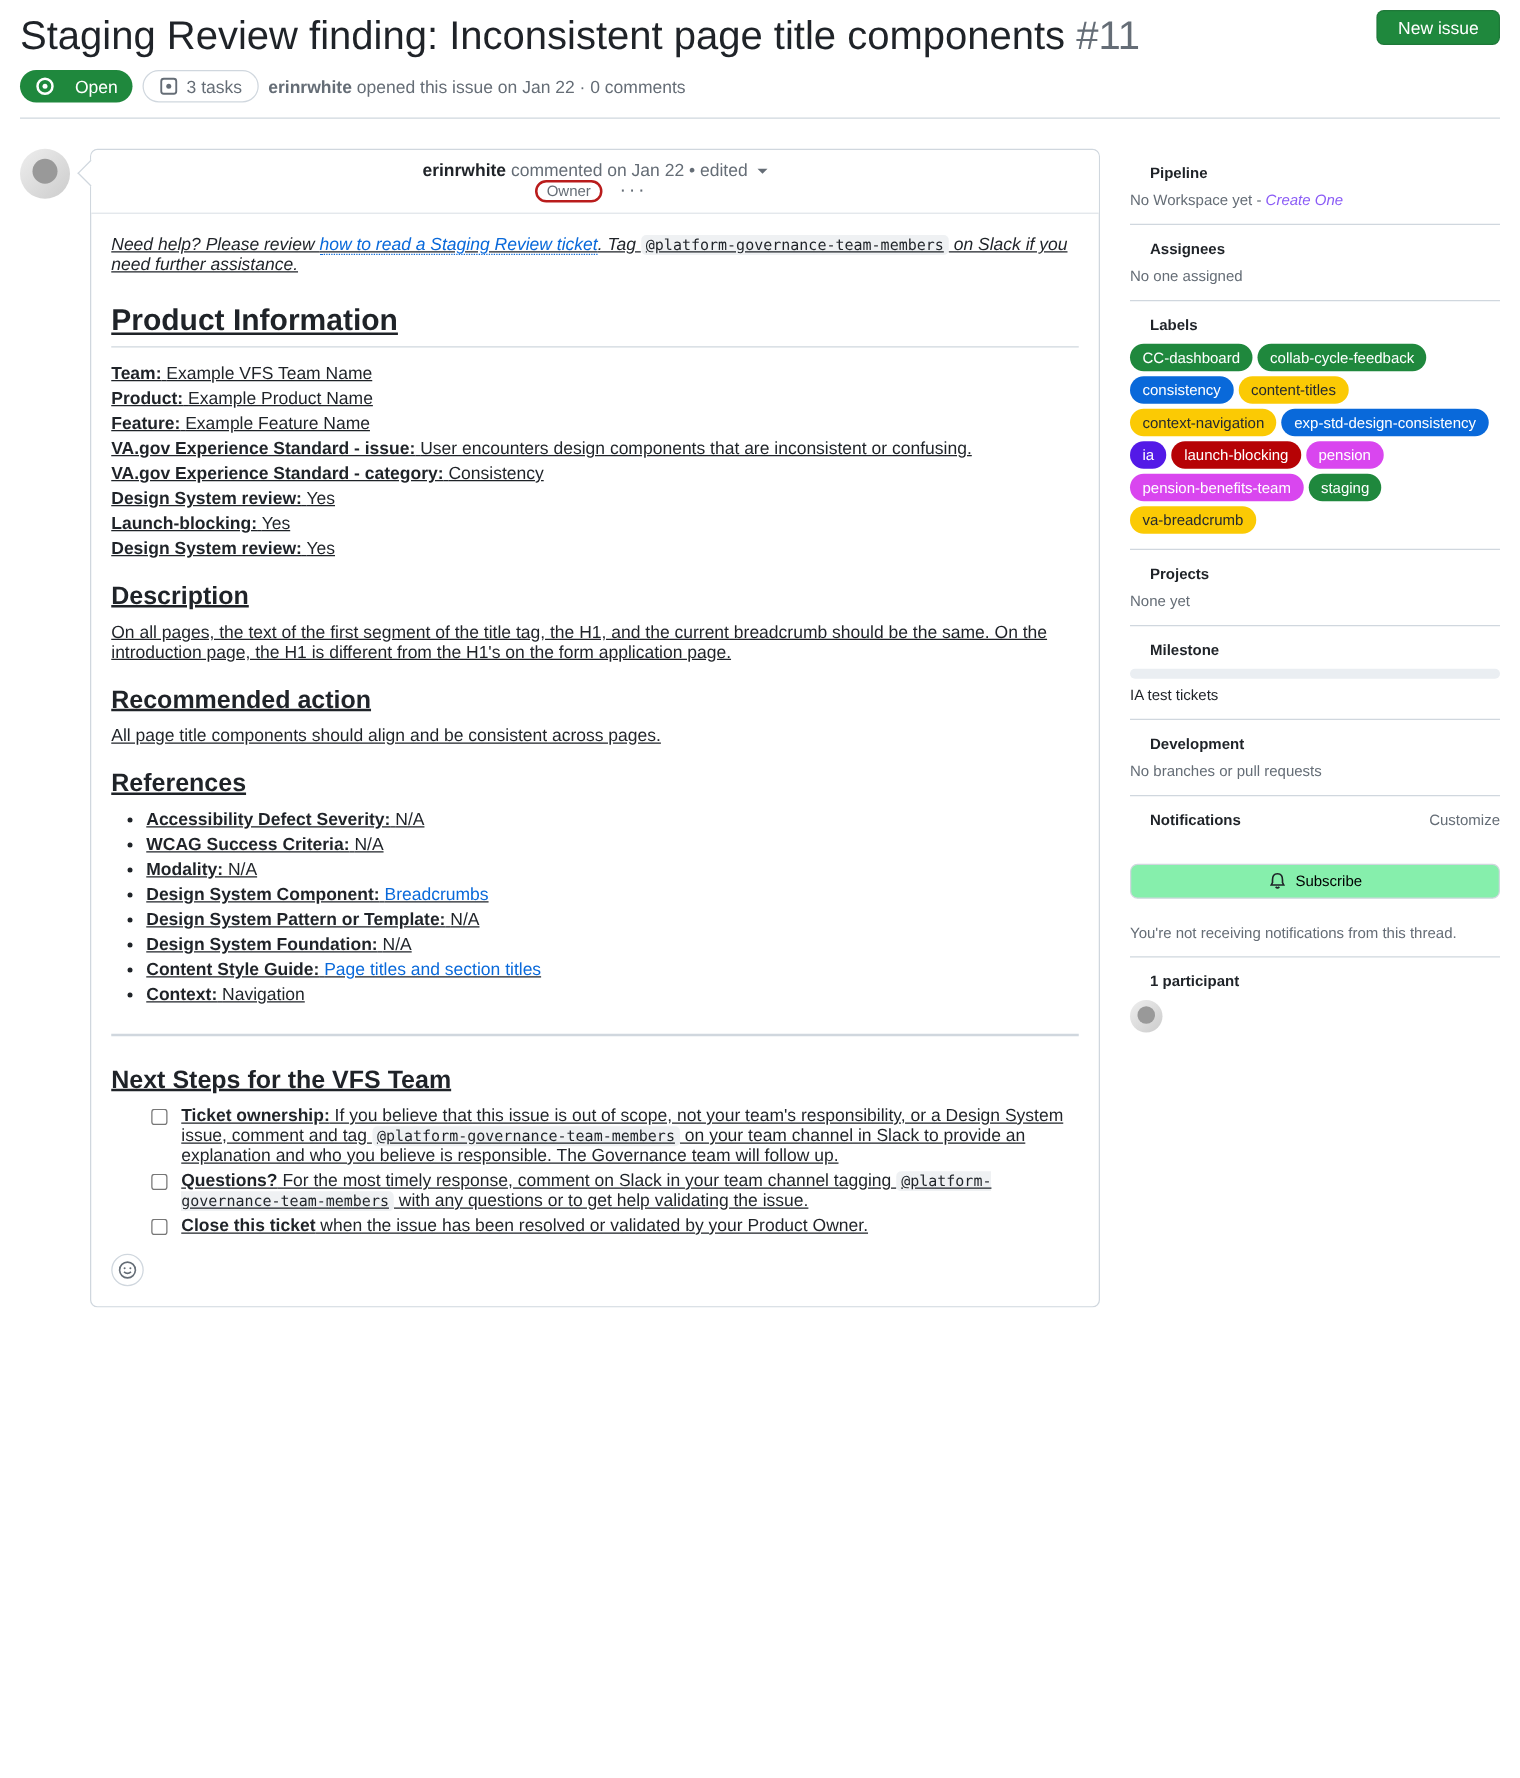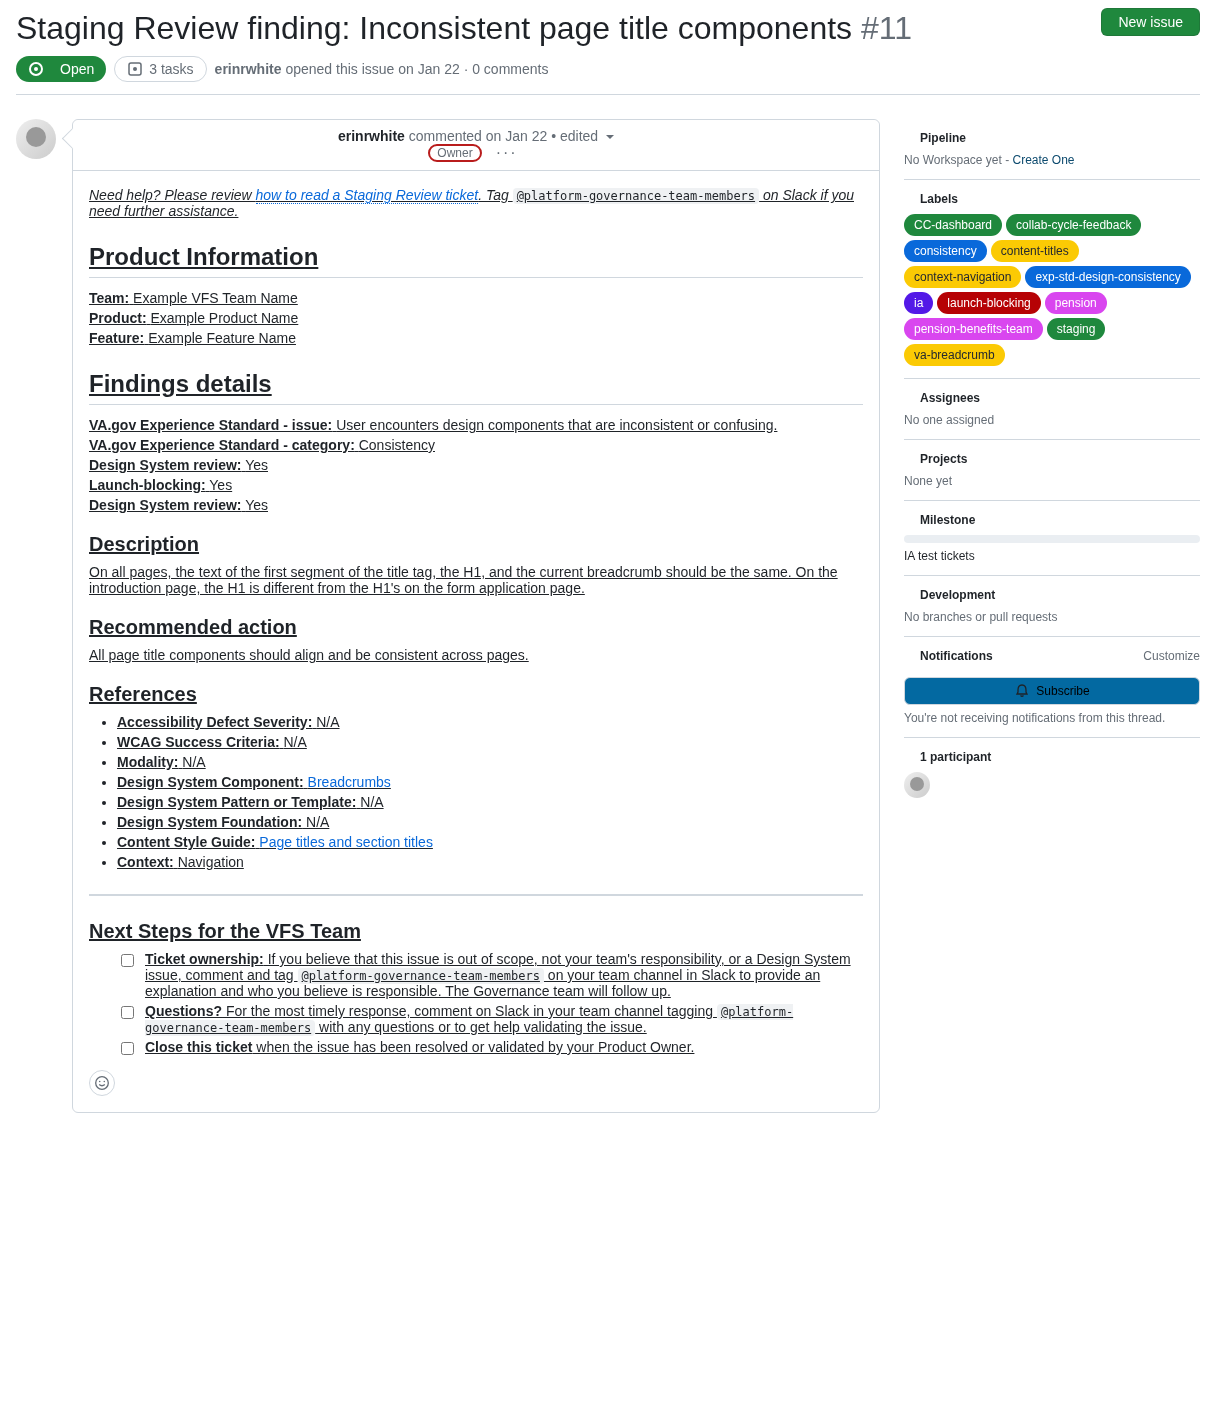--- a/index.html
+++ b/index.html
@@ -165,44 +165,44 @@
     border: 1px solid #d0d7de; background: #fff;
     display: inline-flex; align-items: center; justify-content: center;
     cursor: pointer; color: #656d76;
   }
   
   .sidebar { width: 296px; flex: 0 0 296px; font-size: 12px; }
   .side-block { border-bottom: 1px solid #d0d7de; padding: 12px 0; }
   .side-block:last-child { border-bottom: none; }
   .side-title { font-weight: 600; font-size: 12px; color: #1f2328; margin-bottom: 8px; display:flex; justify-content:space-between; align-items:center;padding-left:16px;}
   .side-content { color: #656d76; }
-  .side-content a { color: #0c4a6e; text-decoration: none; }
+  .side-content a { color: #8b5cf6; text-decoration: none; font-style: italic; }
   .labels-wrap { display: flex; flex-wrap: wrap; gap: 4px; }
   .label-pill {
     display: inline-block;
     padding: 1px 10px;
     border-radius: 2em;
     font-size: 12px;
     font-weight: 500;
     color: #fff;
     line-height: 20px;
     white-space: nowrap;
   }
   .milestone-bar {
     height: 8px; width: 100%;
     background: #eaeef2; border-radius: 4px;
     margin-bottom: 6px;
   }
   .subscribe-btn {
     width: 100%; text-align: center;
     border: 1px solid #d0d7de; border-radius: 6px;
-    background: #0369a1; padding: 5px 12px;
+    background: #86efac; padding: 5px 12px;
     font-size: 12px; font-weight: 500; cursor: pointer;
     display: inline-flex; align-items: center; justify-content: center; gap: 6px;
-    margin: 6px 0;
+    margin: 20px 0;
   }
   .customize-link { color:#656d76; font-weight:400; cursor:pointer; font-size:12px;}
   .caret-down::after{
     content:""; display:inline-block; margin-left:4px;
     border:4px solid transparent; border-top-color:#656d76; position:relative; top:2px;
   }
 </style>
 </head>
 <body>
 
@@ -255,21 +255,20 @@
       <div class="comment-body">
         <p class="hint">
           <span>Need help? Please review </span><a href="#" class="dotted">how to read a Staging Review ticket</a><span>. Tag </span><code class="inline">@platform-governance-team-members</code><span> on Slack if you need further assistance.</span>
         </p>
 
         <h2 class="light-rule">Product Information</h2>
         <div class="kv-line"><b>Team:</b> <span>Example VFS Team Name</span></div>
         <div class="kv-line"><b>Product:</b> <span>Example Product Name</span></div>
         <div class="kv-line"><b>Feature:</b> <span>Example Feature Name</span></div>
 
-        <h2 class="light-rule">Findings details</h2>
         <div class="kv-line"><b>VA.gov Experience Standard - issue:</b> <span>User encounters design components that are inconsistent or confusing.</span></div>
         <div class="kv-line"><b>VA.gov Experience Standard - category:</b> <span>Consistency</span></div>
         <div class="kv-line"><b>Design System review:</b> <span>Yes</span></div>
         <div class="kv-line"><b>Launch-blocking:</b> <span>Yes</span></div>
         <div class="kv-line"><b>Design System review:</b> <span>Yes</span></div>
 
         <h3>Description</h3>
         <p>On all pages, the text of the first segment of the title tag, the H1, and the current breadcrumb should be the same. On the introduction page, the H1 is different from the H1's on the form application page.</p>
 
         <h3>Recommended action</h3>
@@ -320,41 +319,41 @@
   </div>
 
   <aside class="sidebar">
     <div class="side-block">
       <div class="side-title">Pipeline</div>
       <div class="side-content">
         <span>No Workspace yet - </span><a href="#">Create One</a>
       </div>
     </div>
     <div class="side-block">
+      <div class="side-title">Assignees</div>
+      <div class="side-content">No one assigned</div>
+    </div>
+    <div class="side-block">
       <div class="side-title">Labels</div>
       <div class="labels-wrap" id="labels-wrap">
           <span class="label-pill" style="background: rgb(31, 136, 61); color: rgb(255, 255, 255);">CC-dashboard</span>
           <span class="label-pill" style="background: rgb(31, 136, 61); color: rgb(255, 255, 255);">collab-cycle-feedback</span>
           <span class="label-pill" style="background: rgb(9, 105, 218); color: rgb(255, 255, 255);">consistency</span>
           <span class="label-pill" style="background: rgb(251, 202, 4); color: rgb(36, 41, 47);">content-titles</span>
           <span class="label-pill" style="background: rgb(251, 202, 4); color: rgb(36, 41, 47);">context-navigation</span>
           <span class="label-pill" style="background: rgb(9, 105, 218); color: rgb(255, 255, 255);">exp-std-design-consistency</span>
           <span class="label-pill" style="background: rgb(83, 25, 231); color: rgb(255, 255, 255);">ia</span>
           <span class="label-pill" style="background: rgb(182, 2, 5); color: rgb(255, 255, 255);">launch-blocking</span>
           <span class="label-pill" style="background: rgb(217, 70, 239); color: rgb(255, 255, 255);">pension</span>
           <span class="label-pill" style="background: rgb(217, 70, 239); color: rgb(255, 255, 255);">pension-benefits-team</span>
           <span class="label-pill" style="background: rgb(31, 136, 61); color: rgb(255, 255, 255);">staging</span>
           <span class="label-pill" style="background: rgb(251, 202, 4); color: rgb(36, 41, 47);">va-breadcrumb</span>
         </div>
     </div>
     <div class="side-block">
-      <div class="side-title">Assignees</div>
-      <div class="side-content">No one assigned</div>
-    </div>
-    <div class="side-block">
       <div class="side-title">Projects</div>
       <div class="side-content">None yet</div>
     </div>
     <div class="side-block">
       <div class="side-title">Milestone</div>
       <div class="milestone-bar"></div>
       <div class="side-content" style="color:#1f2328;">IA test tickets</div>
     </div>
     <div class="side-block">
       <div class="side-title">Development</div>

